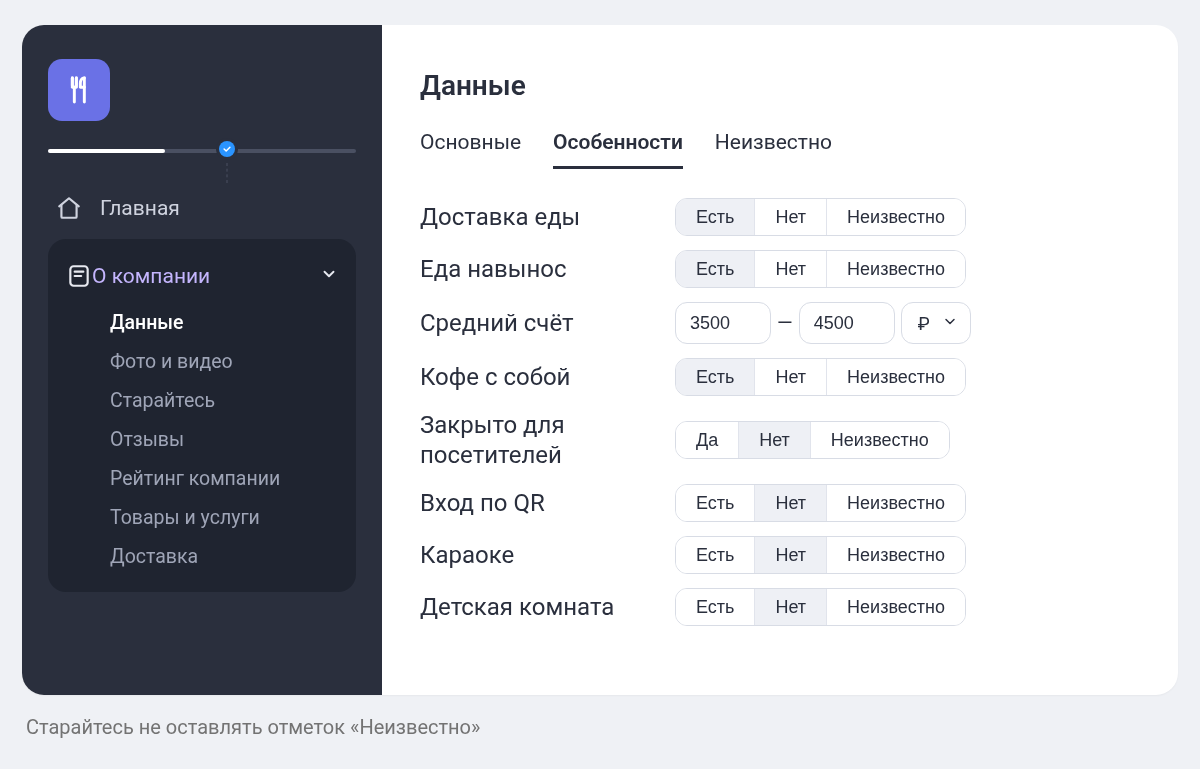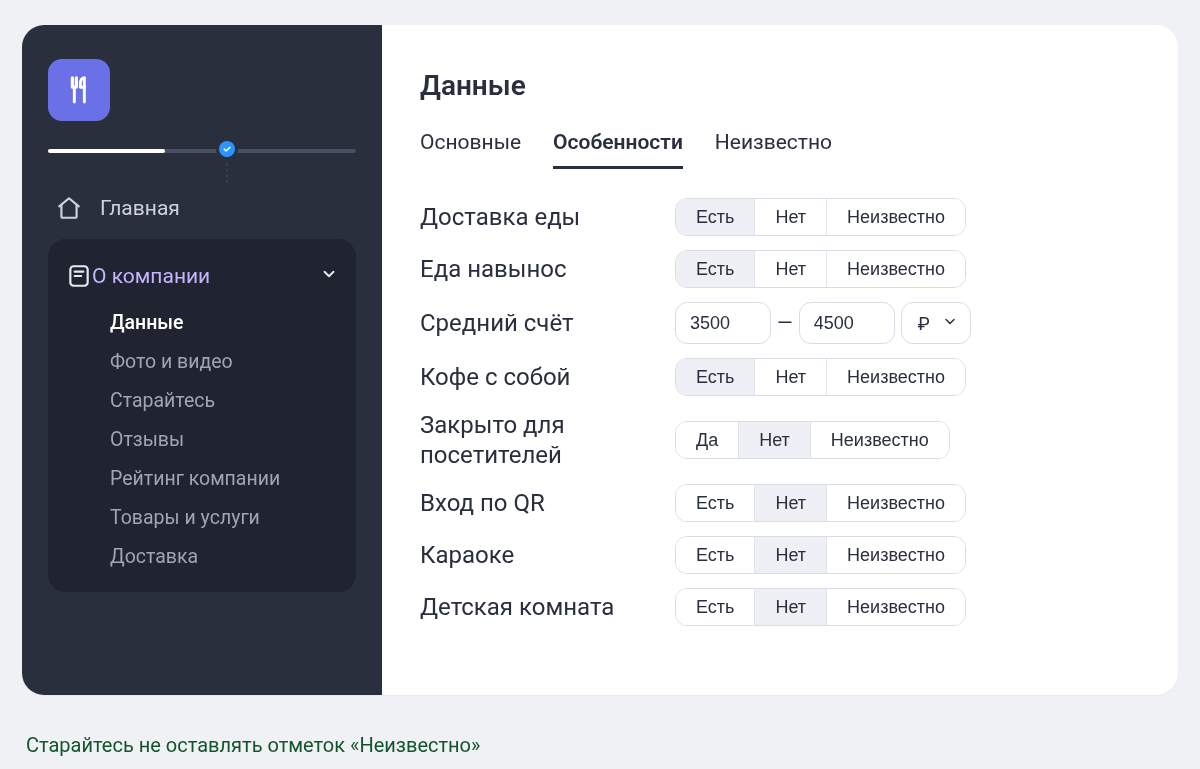--- a/index.html
+++ b/index.html
@@ -199,22 +199,22 @@
     cursor: pointer;
     position: relative;
   }
   .currency-select .chev2 {
     position: absolute; right: 12px; top: 50%; transform: translateY(-50%);
   }
   .currency-select .chev2 svg { width: 16px; height: 16px; }
 
   .footnote {
     font-size: 20px;
-    color: #14532d;
-    margin-top: 38px;
+    color: #737373;
+    margin-top: 20px;
     padding-left: 4px;
   }
 </style>
 </head>
 <body>
 
 <div class="app-card">
 
   <aside class="sidebar">
     <div class="brand-icon">

